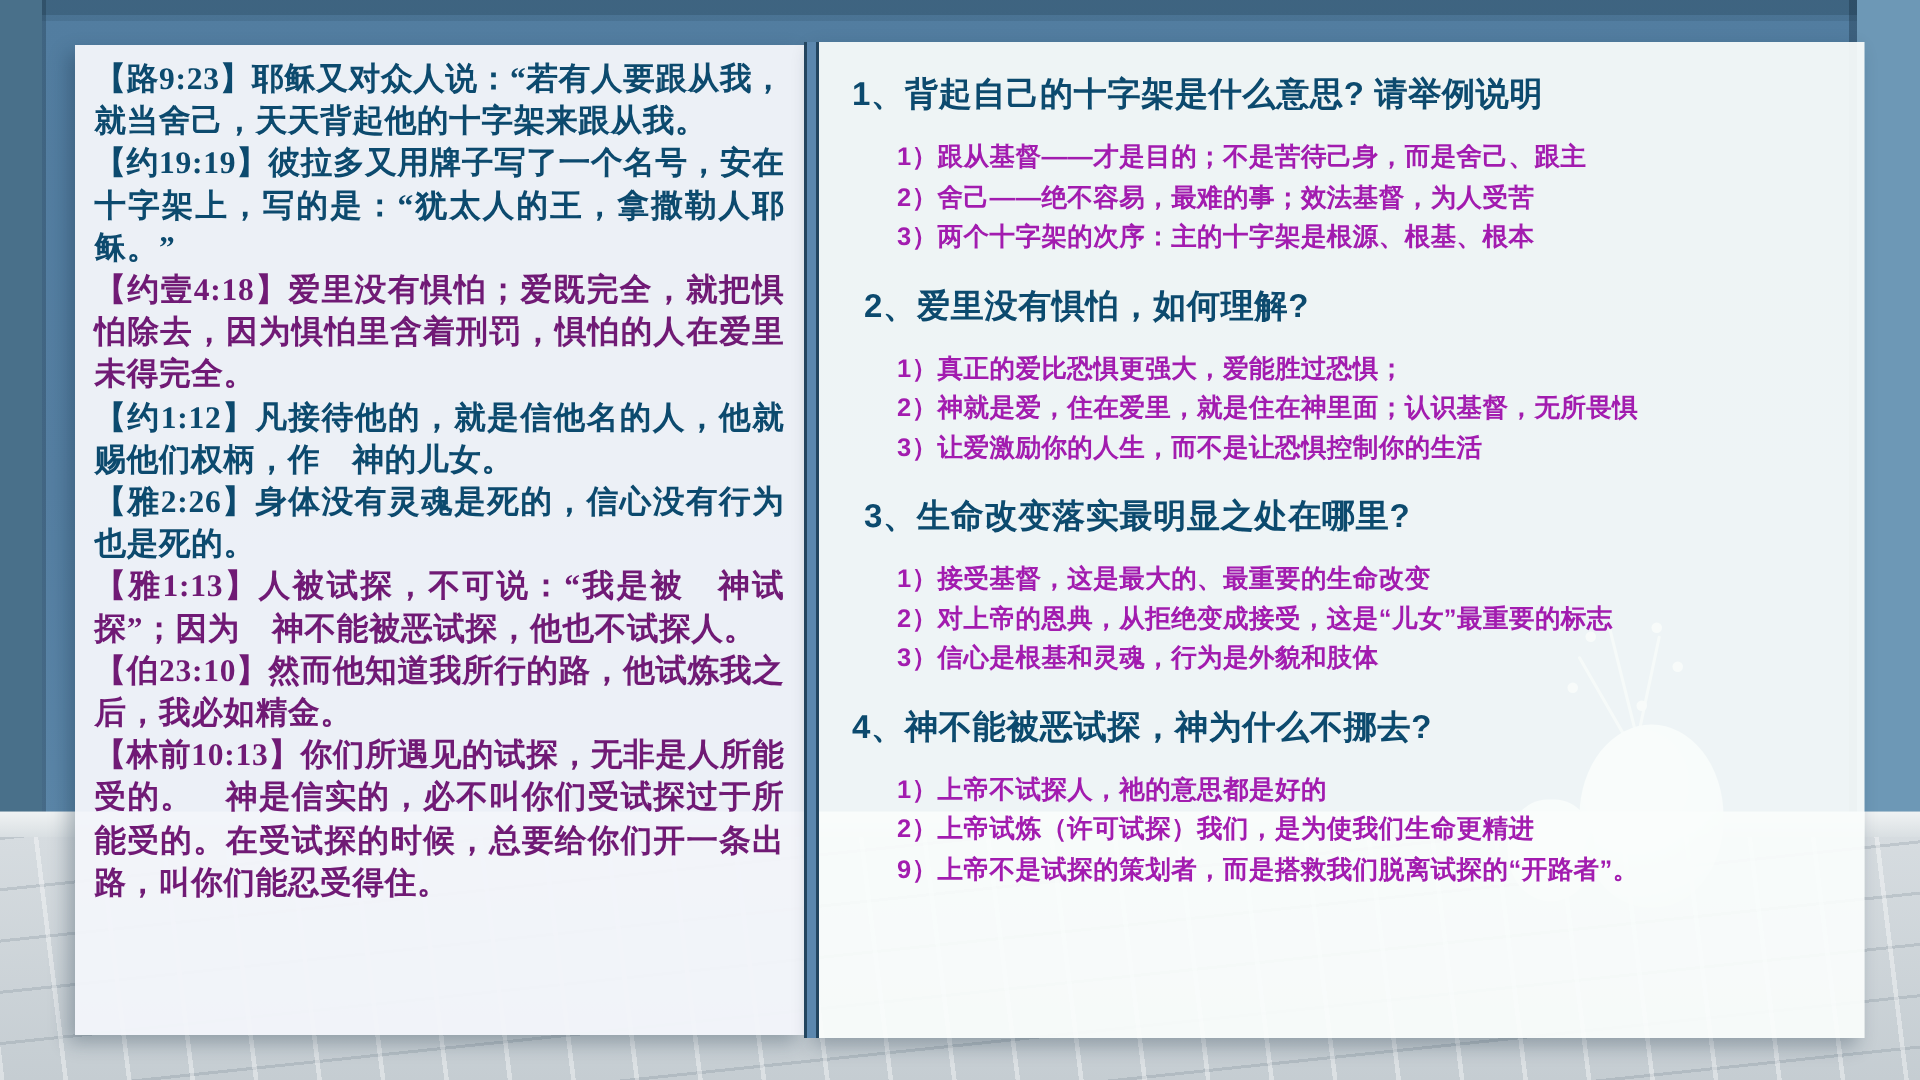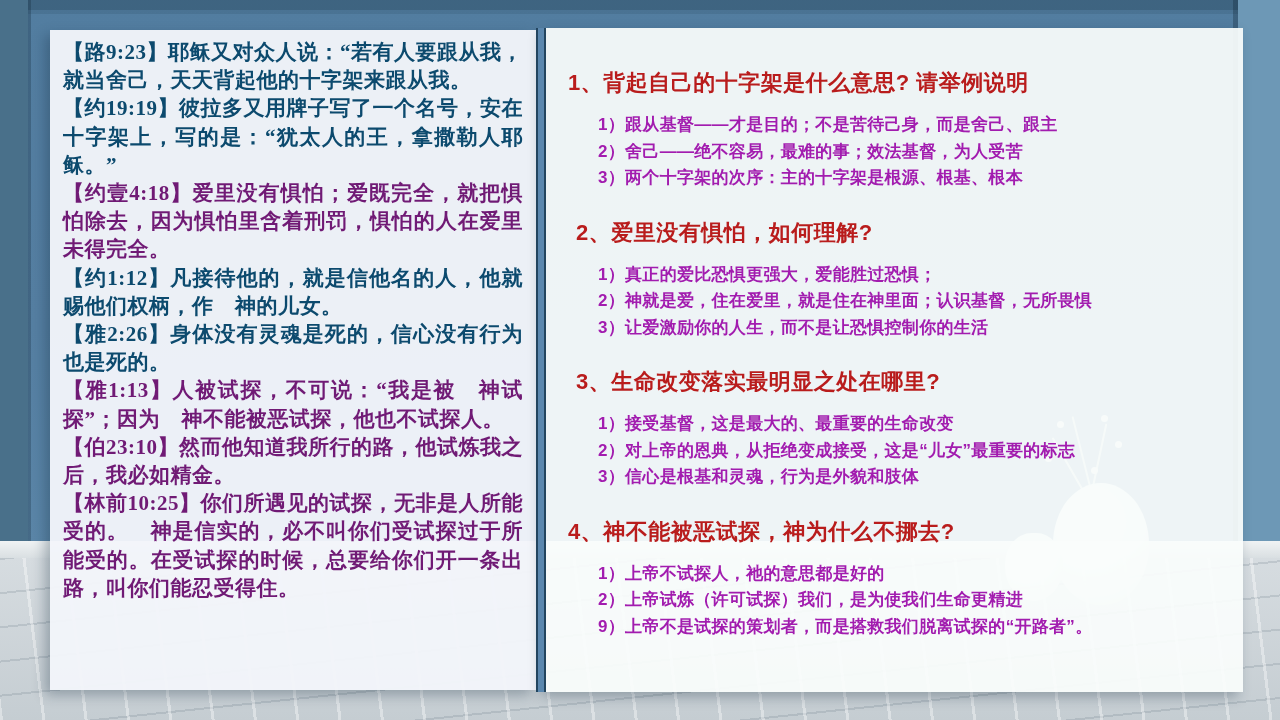--- a/index.html
+++ b/index.html
@@ -64,22 +64,22 @@
     position:absolute;z-index:3;left:536px;top:28px;width:10px;height:664px;
     background:linear-gradient(90deg,#23455f 0 2px,#5b87ae 2px 8px,#23455f 8px 10px);
   }
   .qa-panel{
     left:546px;top:28px;width:697px;height:664px;
     background:rgba(250,253,252,.93);
     padding:14px 10px 10px 22px;box-sizing:border-box;
   }
   .q-section{margin-bottom:17px;}
   .q-heading{
-    font-size:22px;font-weight:700;color:#b91c1c;
-    margin:26px 0 14px 0;letter-spacing:.5px;
+    font-size:22px;font-weight:700;color:#0c4a6e;
+    margin:6px 0 14px 0;letter-spacing:.5px;
   }
   .q-heading.indent{margin-left:8px;}
   .answers{margin-left:30px;}
   .answer{
     font-size:17px;font-weight:700;color:#a21caf;
     line-height:26.5px;letter-spacing:.3px;
   }
 </style>
 </head>
 <body>
@@ -103,21 +103,21 @@
   </div>
 
   <div class="panel scripture-panel">
     <p class="verse tone-navy">【路9:23】耶稣又对众人说：“若有人要跟从我，就当舍己，天天背起他的十字架来跟从我。</p>
     <p class="verse tone-navy">【约19:19】彼拉多又用牌子写了一个名号，安在十字架上，写的是：“犹太人的王，拿撒勒人耶稣。”</p>
     <p class="verse tone-olive">【约壹4:18】爱里没有惧怕；爱既完全，就把惧怕除去，因为惧怕里含着刑罚，惧怕的人在爱里未得完全。</p>
     <p class="verse tone-navy">【约1:12】凡接待他的，就是信他名的人，他就赐他们权柄，作　神的儿女。</p>
     <p class="verse tone-navy">【雅2:26】身体没有灵魂是死的，信心没有行为也是死的。</p>
     <p class="verse tone-olive">【雅1:13】人被试探，不可说：“我是被　神试探”；因为　神不能被恶试探，他也不试探人。</p>
     <p class="verse tone-olive">【伯23:10】然而他知道我所行的路，他试炼我之后，我必如精金。</p>
-    <p class="verse tone-olive">【林前10:25】你们所遇见的试探，无非是人所能受的。　神是信实的，必不叫你们受试探过于所能受的。在受试探的时候，总要给你们开一条出路，叫你们能忍受得住。</p>
+    <p class="verse tone-olive">【林前10:13】你们所遇见的试探，无非是人所能受的。　神是信实的，必不叫你们受试探过于所能受的。在受试探的时候，总要给你们开一条出路，叫你们能忍受得住。</p>
   </div>
 
   <div class="divider"></div>
 
   <div class="panel qa-panel">
 
     <div class="q-section">
       <div class="q-heading"><span>1、</span><span>背起自己的十字架是什么意思? 请举例说明</span></div>
       <div class="answers">
         <div class="answer">1）跟从基督——才是目的；不是苦待己身，而是舍己、跟主</div>

